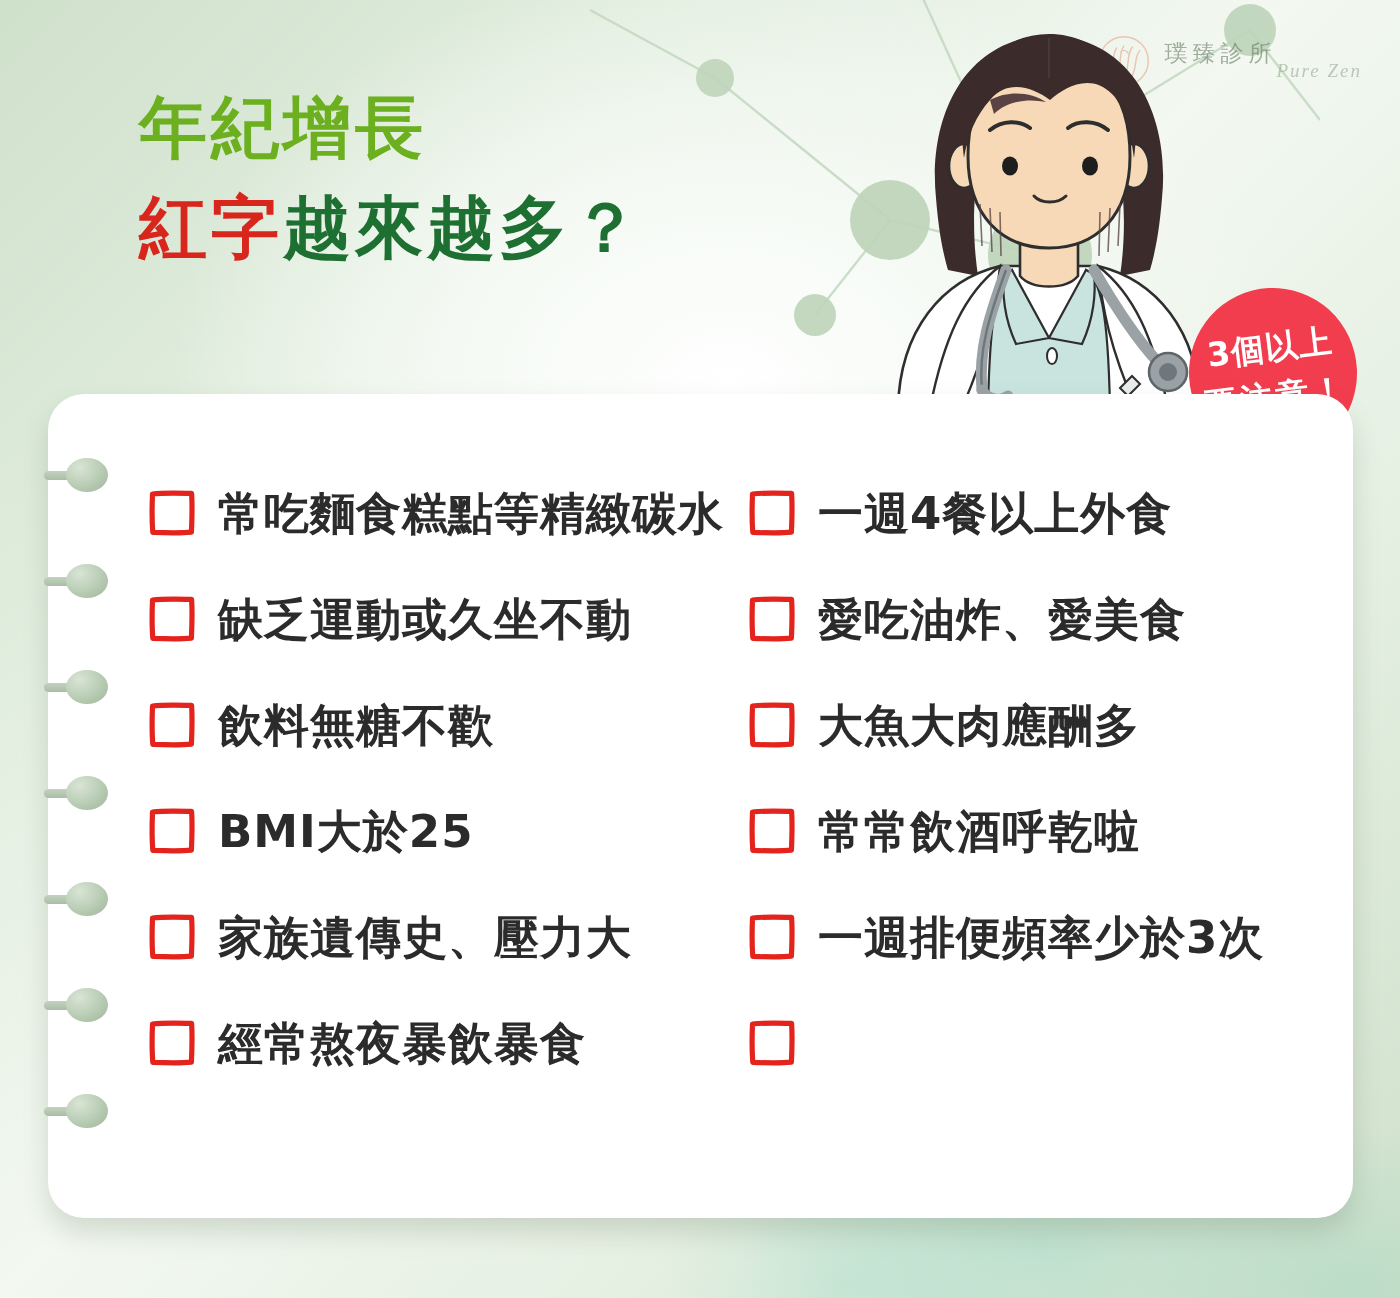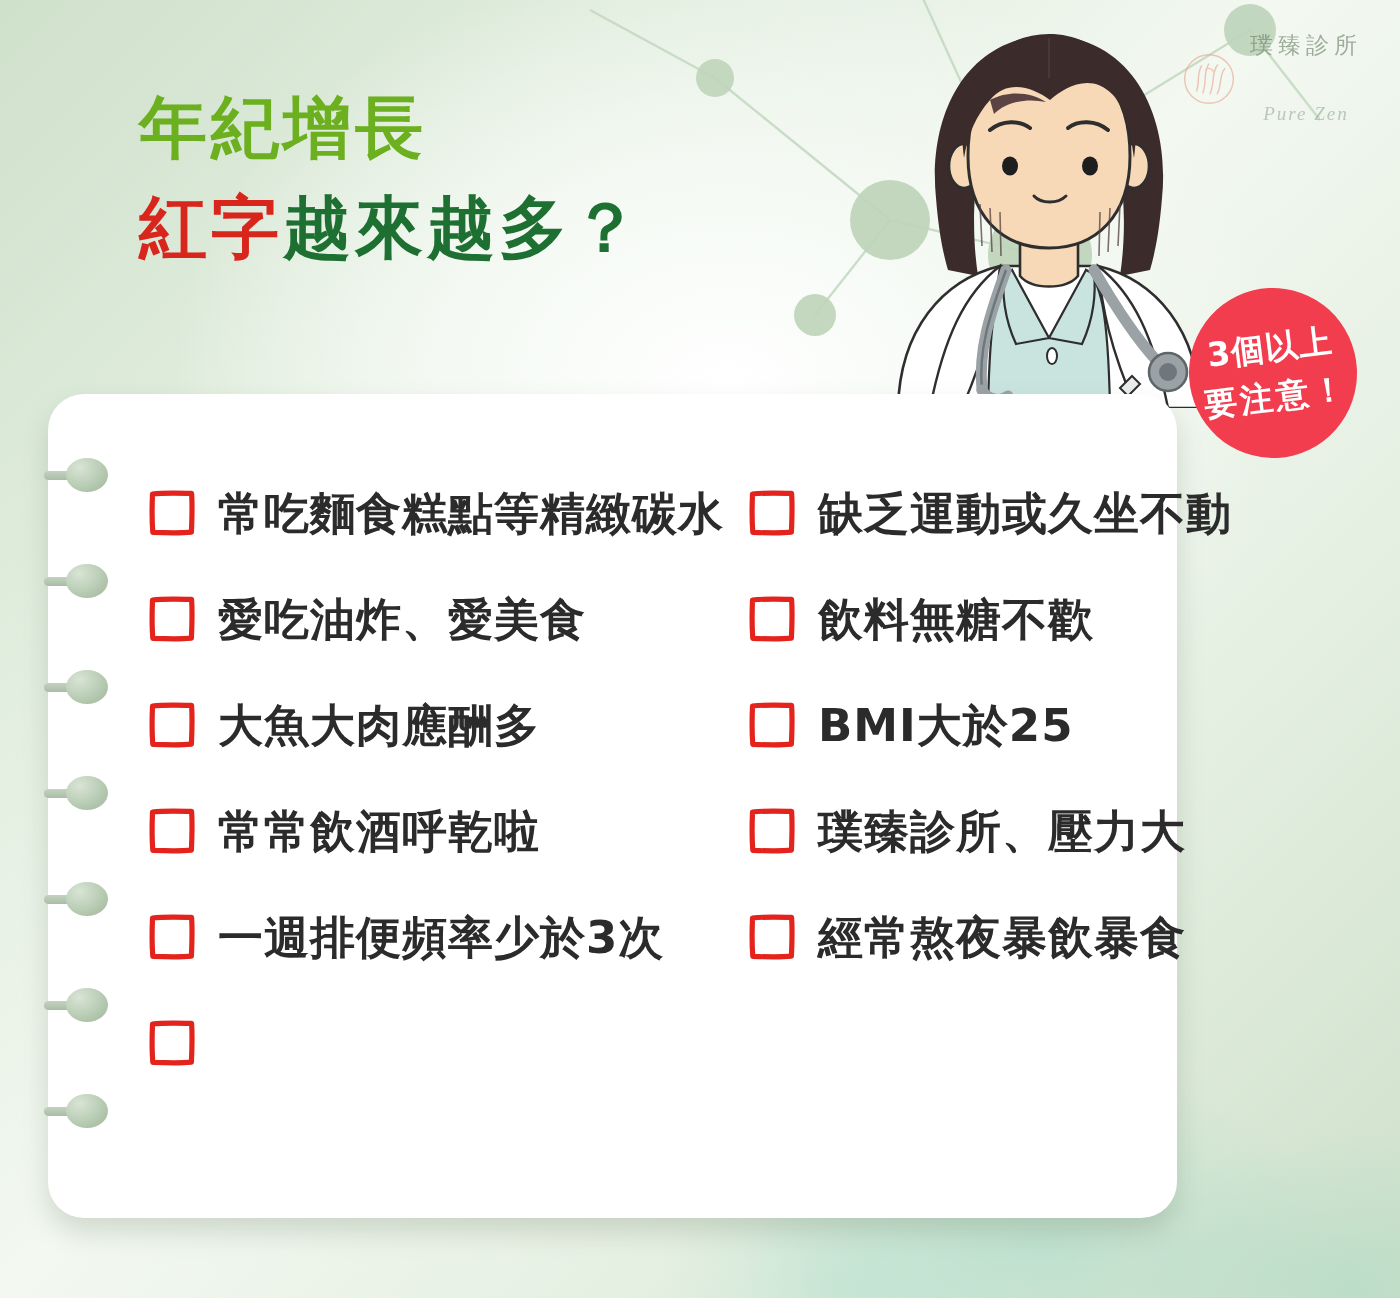--- a/index.html
+++ b/index.html
@@ -27,21 +27,21 @@
   }
   #molecule-svg{ position:absolute; top:-30px; left:560px; width:760px; height:400px; }
 
   
   #logo{
     position:absolute; top:34px; right:38px;
     display:flex; align-items:center; gap:14px;
     opacity:.62;
   }
   #logo .logo-mark{ width:54px; height:54px; }
-  #logo .logo-text{ display:flex; flex-direction:column; align-items:center; line-height:1;gap:28px; }
+  #logo .logo-text{ display:flex; flex-direction:row; line-height:1; }
   #logo .logo-cn{
     font-size:23px; letter-spacing:5px; color:#6d7f68;
     font-family:"DejaVu Sans","Liberation Sans",sans-serif;
   }
   #logo .logo-en{
     font-size:19px; letter-spacing:2px; color:#9aaa95; margin-top:19px;
     font-family:"Liberation Serif",serif; font-style:italic;
   }
 
   
@@ -81,21 +81,21 @@
     display:flex; flex-direction:column; justify-content:center; align-items:center;
     color:#fff; font-weight:700; transform:rotate(-7deg);
     font-family:"DejaVu Sans","Liberation Sans",sans-serif;
   }
   #speech-bubble .bub-l1{ font-size:33px; letter-spacing:1px; }
   #speech-bubble .bub-l2{ font-size:33px; letter-spacing:3px; margin-top:4px; }
 
   
   #note-card{
     position:absolute; left:48px; top:394px;
-    width:1129px; height:824px;
+    width:1305px; height:824px;
     background:#fff; border-radius:36px;
     box-shadow:0 14px 26px rgba(90,110,88,.22);
     text-align:center;
   }
   #spiral-holes{
     position:absolute; left:-4px; top:64px;
     width:70px; height:700px;
   }
   .hole{ position:absolute; left:0; width:64px; height:34px; }
   .hole .stem{
@@ -298,20 +298,28 @@
           </svg>
         </div>
         <span class="item-label">常吃麵食糕點等精緻碳水</span>
       </div>
       <div class="check-item">
         <div class="checkbox">
           <svg viewBox="0 0 48 48">
             <path d="M4.5 5 C16 3.6, 33 4.2, 43.6 4.4 C44.4 16, 43.9 32, 43.4 43.2 C31 44.4, 15 43.8, 4.8 43.4 C3.8 31, 4 17, 4.5 5 Z" fill="none" stroke="#E3231C" stroke-width="5.2" stroke-linejoin="round" stroke-linecap="round"></path>
           </svg>
         </div>
+        <span class="item-label">一週4餐以上外食</span>
+      </div>
+      <div class="check-item">
+        <div class="checkbox">
+          <svg viewBox="0 0 48 48">
+            <path d="M4.5 5 C16 3.6, 33 4.2, 43.6 4.4 C44.4 16, 43.9 32, 43.4 43.2 C31 44.4, 15 43.8, 4.8 43.4 C3.8 31, 4 17, 4.5 5 Z" fill="none" stroke="#E3231C" stroke-width="5.2" stroke-linejoin="round" stroke-linecap="round"></path>
+          </svg>
+        </div>
         <span class="item-label">缺乏運動或久坐不動</span>
       </div>
       <div class="check-item">
         <div class="checkbox">
           <svg viewBox="0 0 48 48">
             <path d="M4.5 5 C16 3.6, 33 4.2, 43.6 4.4 C44.4 16, 43.9 32, 43.4 43.2 C31 44.4, 15 43.8, 4.8 43.4 C3.8 31, 4 17, 4.5 5 Z" fill="none" stroke="#E3231C" stroke-width="5.2" stroke-linejoin="round" stroke-linecap="round"></path>
           </svg>
         </div>
         <span class="item-label">愛吃油炸、愛美食</span>
       </div>
@@ -346,21 +354,21 @@
           </svg>
         </div>
         <span class="item-label">常常飲酒呼乾啦</span>
       </div>
       <div class="check-item">
         <div class="checkbox">
           <svg viewBox="0 0 48 48">
             <path d="M4.5 5 C16 3.6, 33 4.2, 43.6 4.4 C44.4 16, 43.9 32, 43.4 43.2 C31 44.4, 15 43.8, 4.8 43.4 C3.8 31, 4 17, 4.5 5 Z" fill="none" stroke="#E3231C" stroke-width="5.2" stroke-linejoin="round" stroke-linecap="round"></path>
           </svg>
         </div>
-        <span class="item-label">璞臻診所、壓力大</span>
+        <span class="item-label">家族遺傳史、壓力大</span>
       </div>
       <div class="check-item">
         <div class="checkbox">
           <svg viewBox="0 0 48 48">
             <path d="M4.5 5 C16 3.6, 33 4.2, 43.6 4.4 C44.4 16, 43.9 32, 43.4 43.2 C31 44.4, 15 43.8, 4.8 43.4 C3.8 31, 4 17, 4.5 5 Z" fill="none" stroke="#E3231C" stroke-width="5.2" stroke-linejoin="round" stroke-linecap="round"></path>
           </svg>
         </div>
         <span class="item-label">一週排便頻率少於3次</span>
       </div>
       <div class="check-item">

